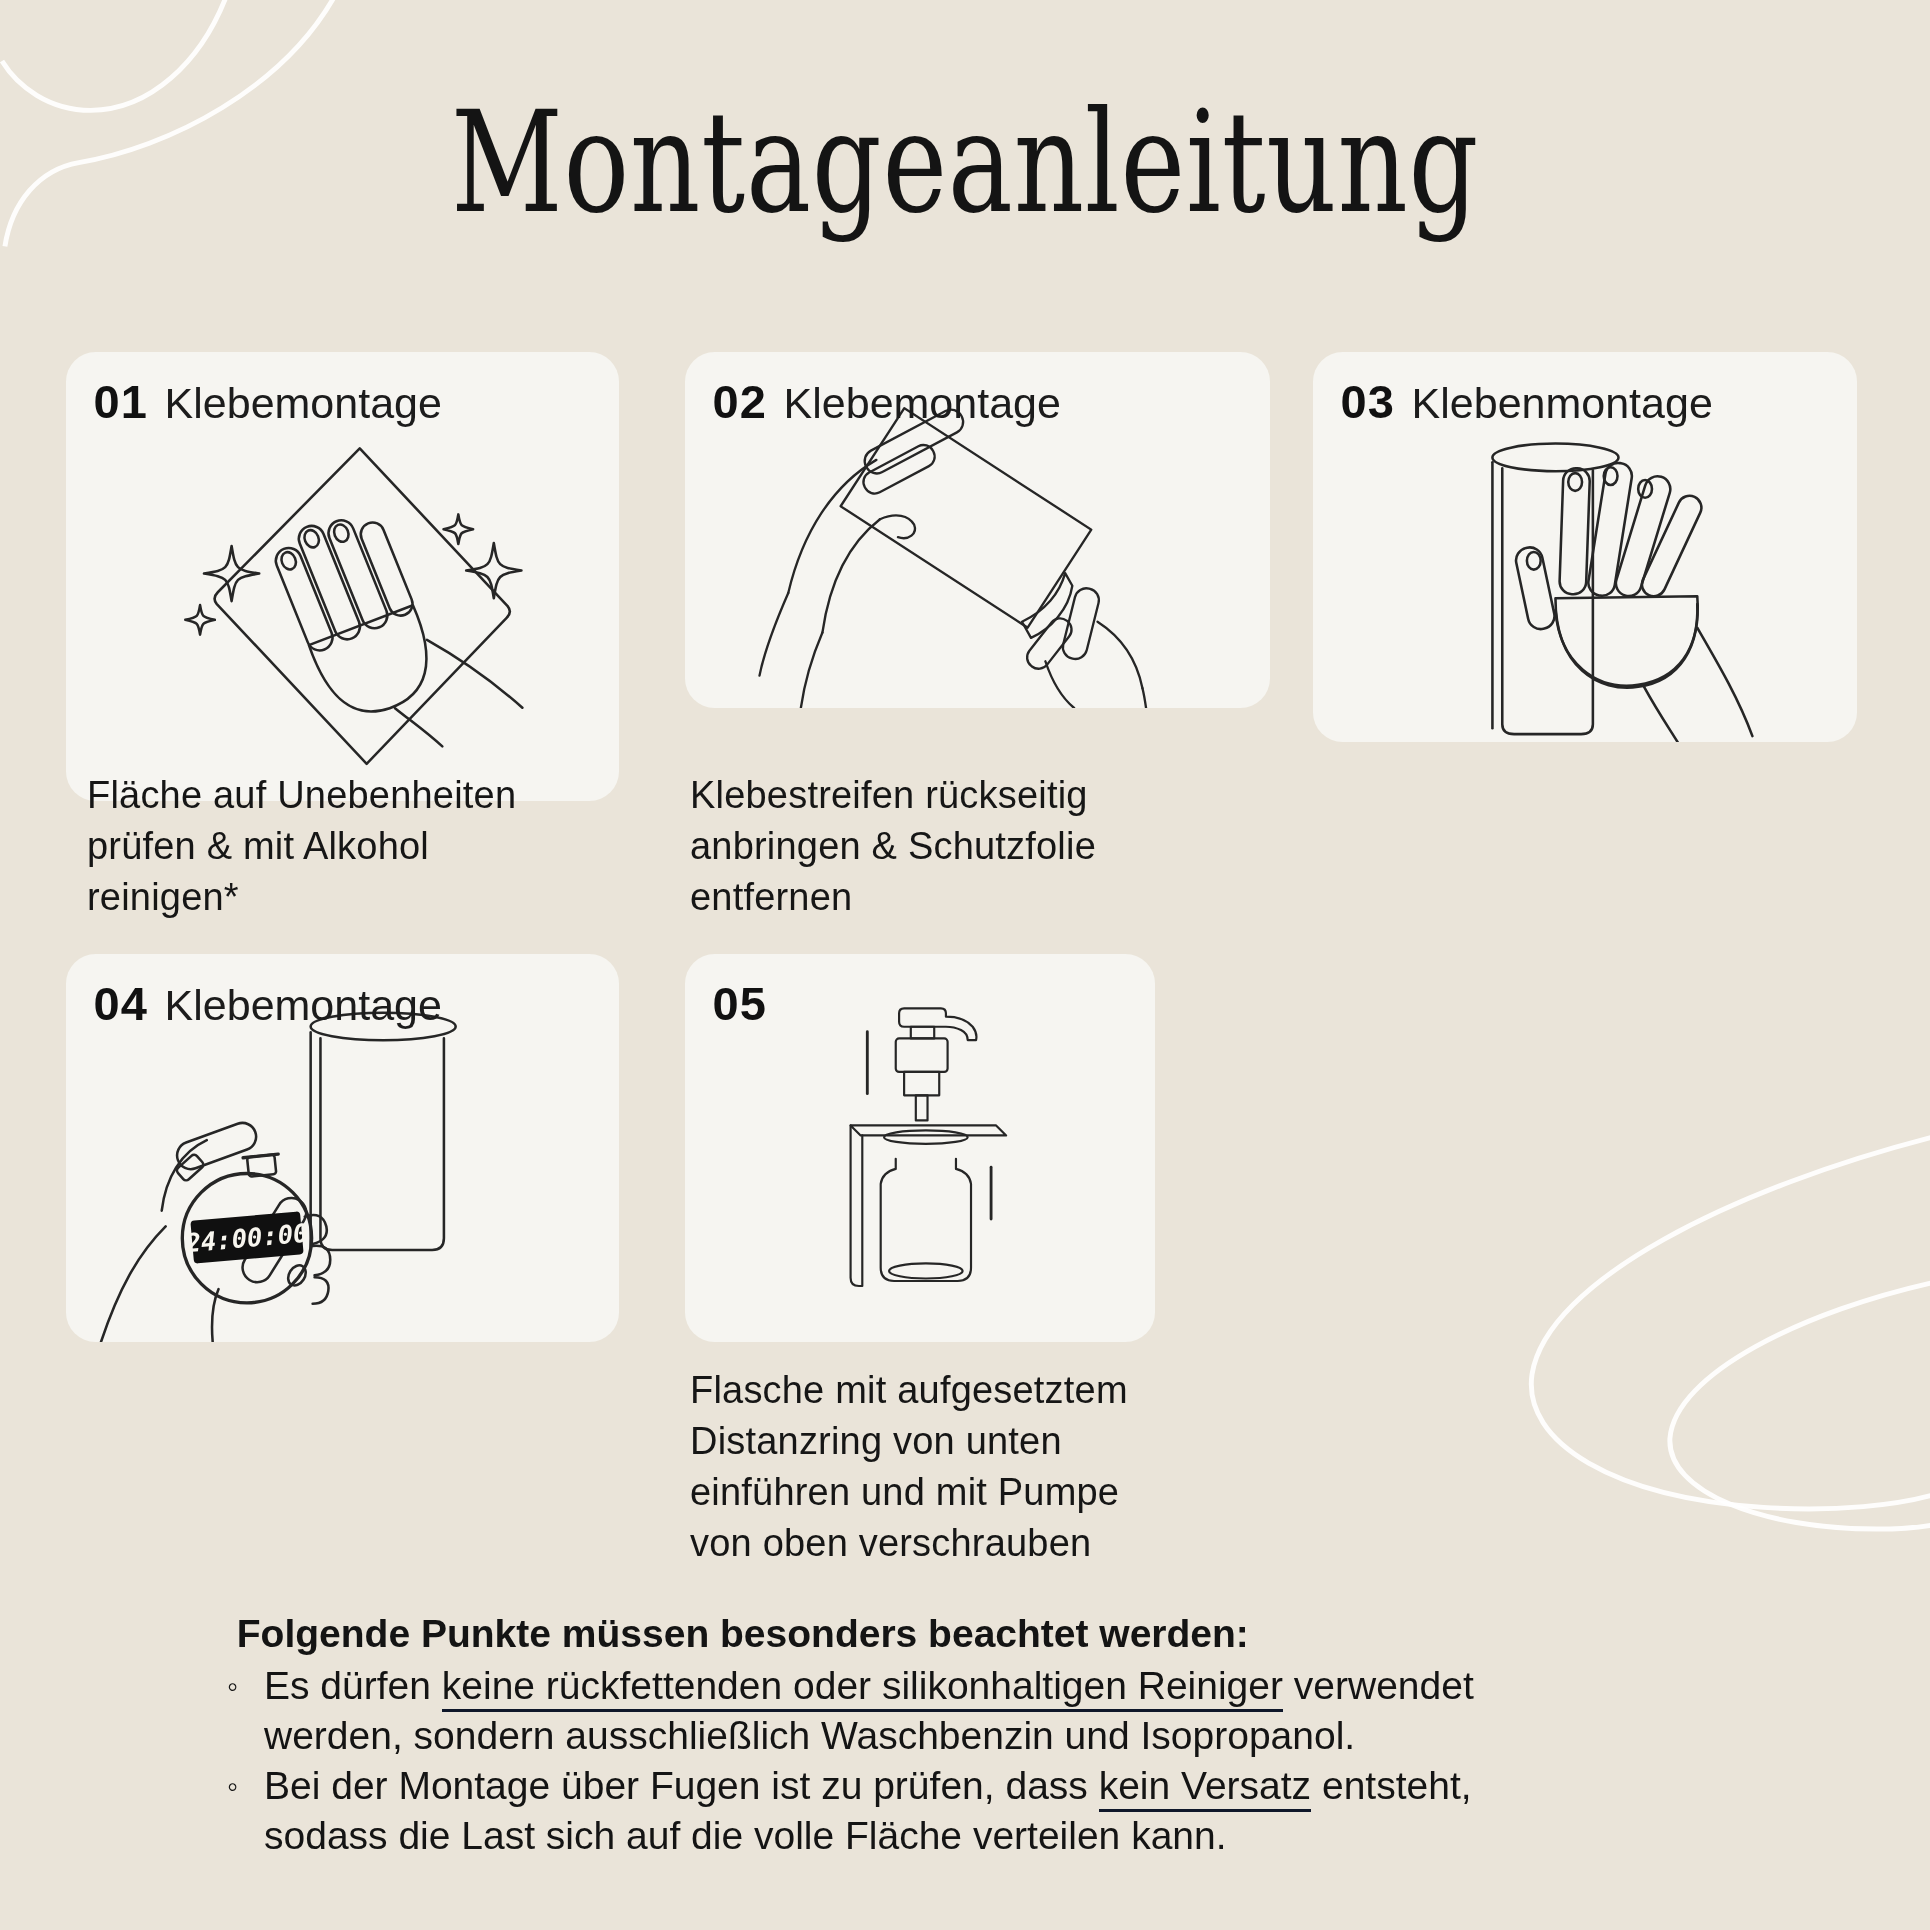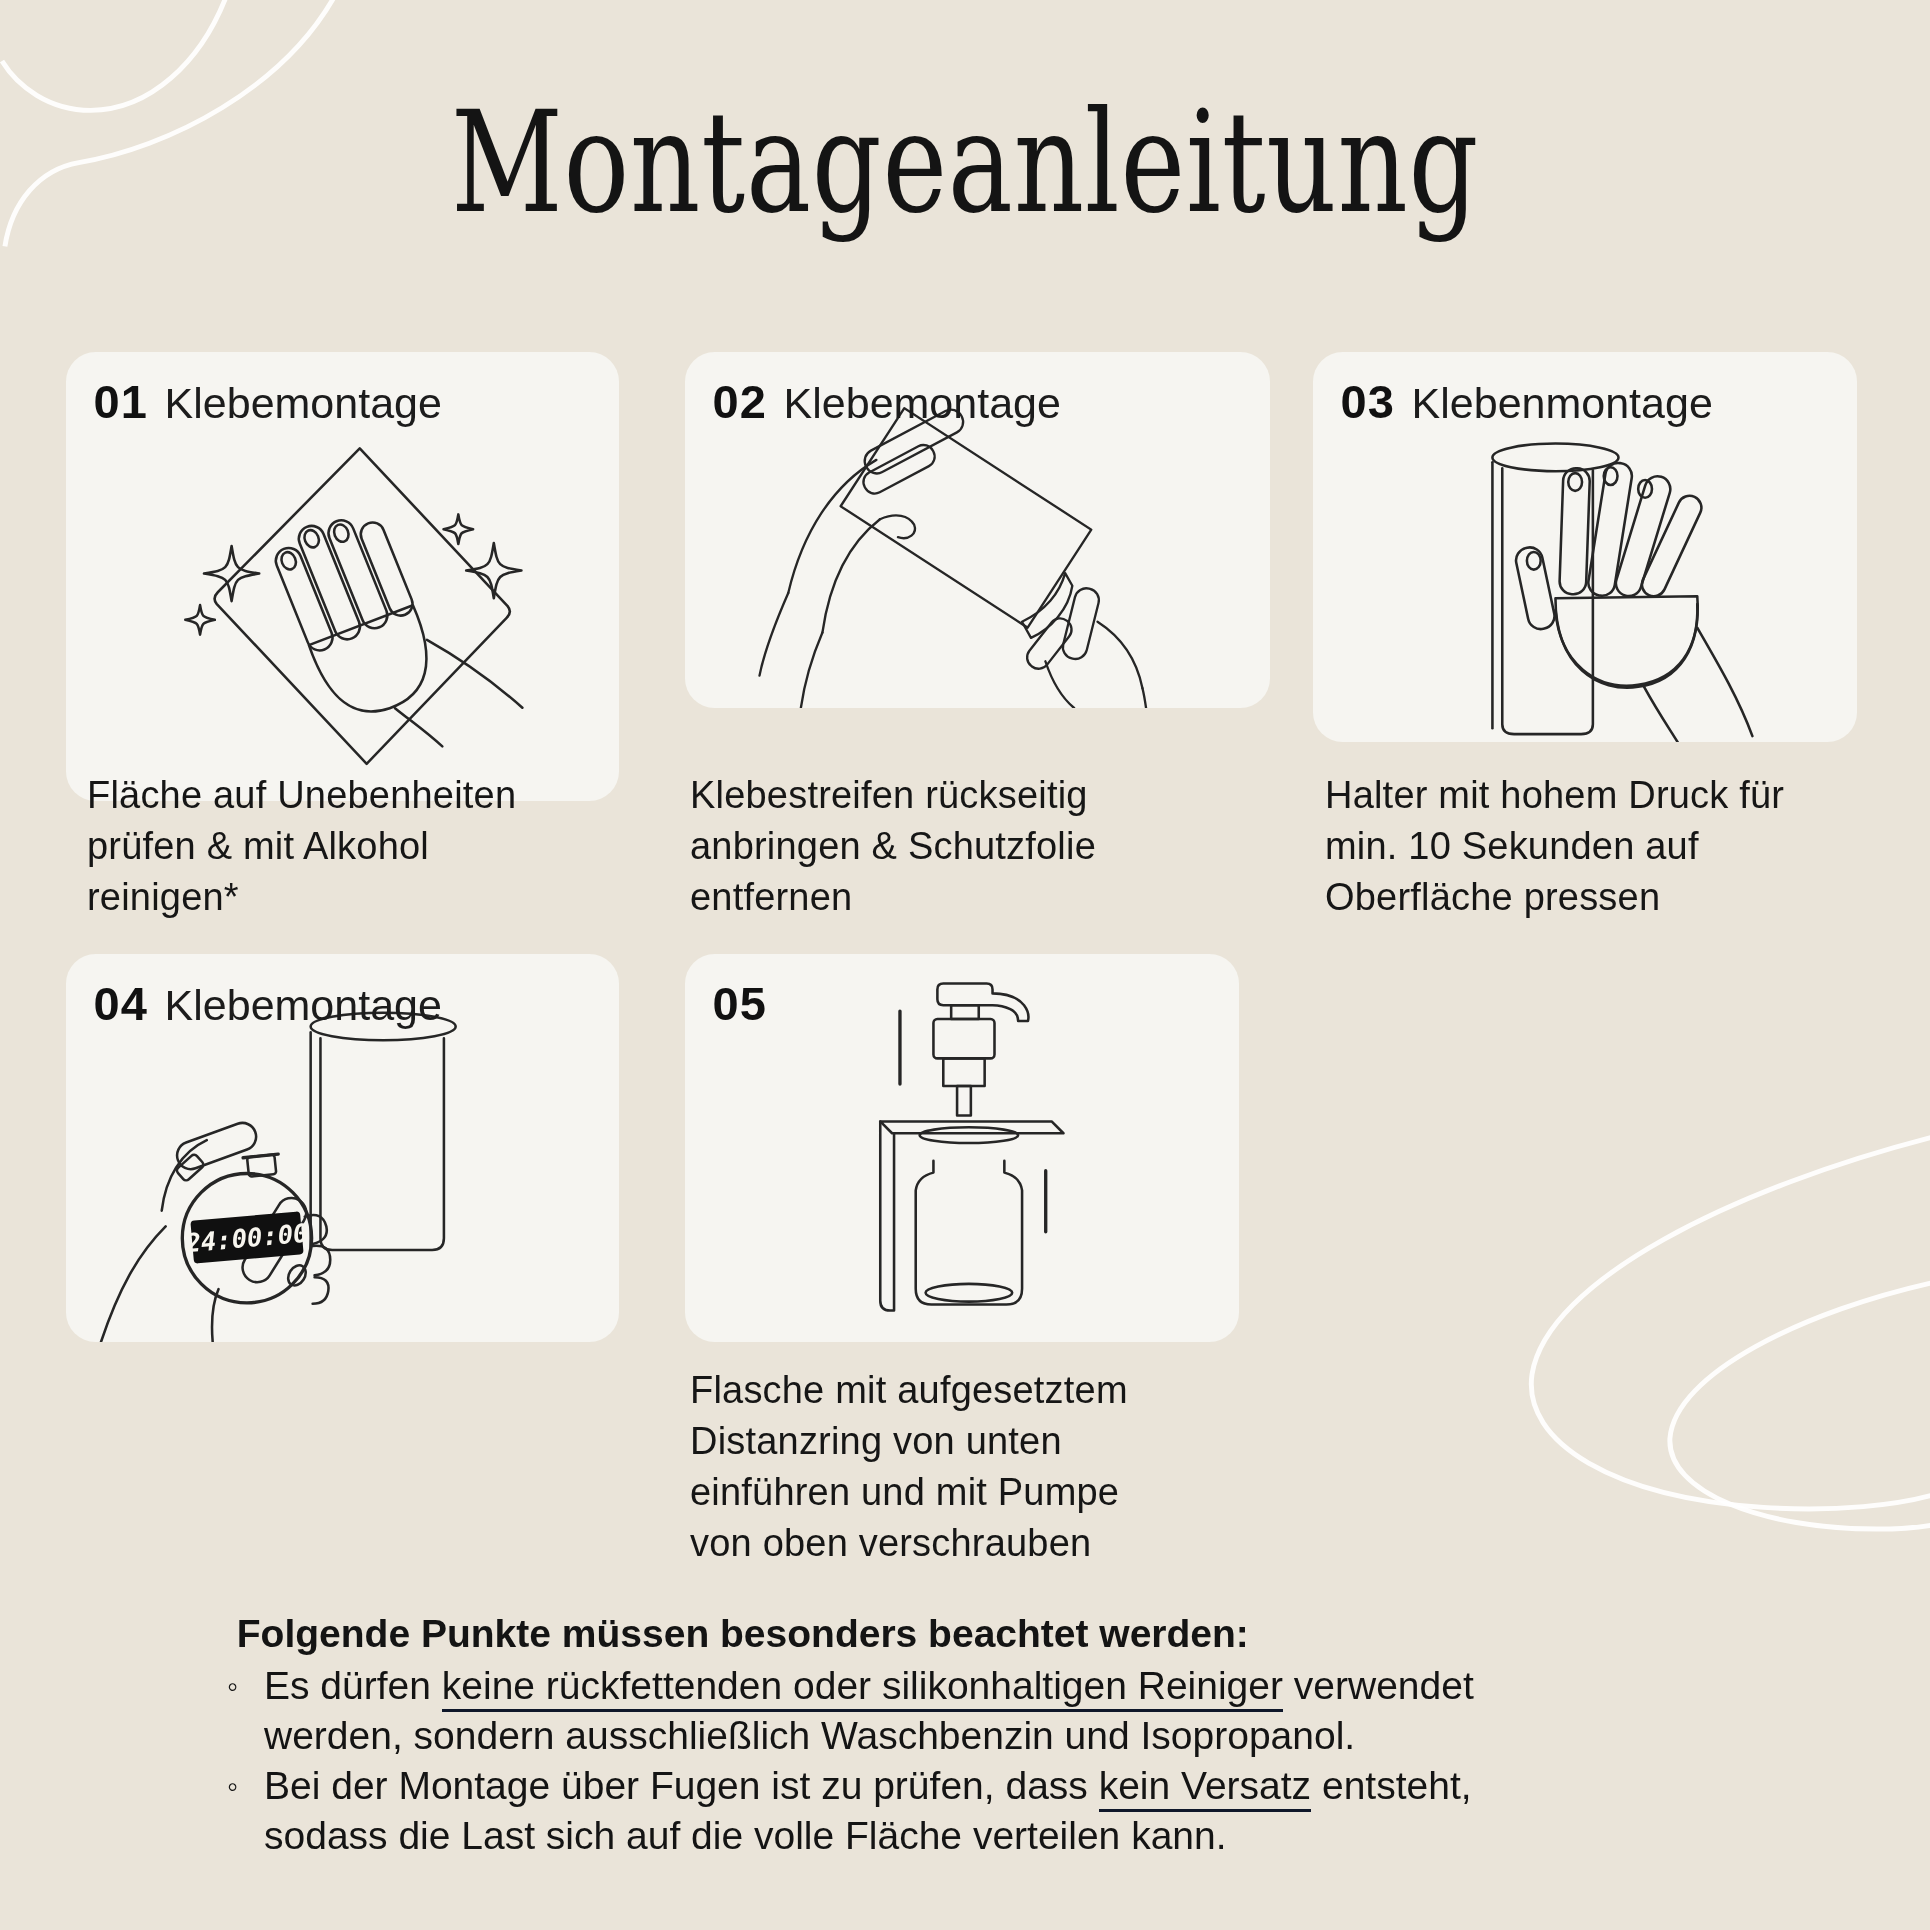--- a/index.html
+++ b/index.html
@@ -10,21 +10,21 @@
   .title{position:absolute;top:85px;left:0;width:1931px;text-align:center;}
   .title span{display:inline-block;font-family:"DejaVu Serif","Liberation Serif",serif;font-weight:400;font-size:140px;line-height:1.12;color:#141414;transform:scaleX(.78);letter-spacing:1px;}
   .card{position:absolute;background:#F6F5F1;border-radius:29.6px;}
   .card-head{position:absolute;top:21.7px;left:27.6px;display:flex;align-items:baseline;gap:16.7px;z-index:2;}
   .card-num{font-size:47px;font-weight:700;color:#111;letter-spacing:1px;}
   .card-label{font-size:43px;font-weight:400;color:#1c1c1c;}
   .c1{left:66px;top:352px;width:553px;height:449px;}
   .c2{left:685px;top:352px;width:554px;height:356px;padding-left:31px;}
   .c3{left:1313px;top:352px;width:544px;height:390px;}
   .c4{left:66px;top:954px;width:553px;height:388px;}
-  .c5{left:685px;top:954px;width:554px;height:388px;}
+  .c5{left:685px;top:954px;width:470px;height:388px;}
   .illo{position:absolute;inset:0;width:100%;height:100%;}
   .illo path,.illo rect,.illo ellipse,.illo circle,.illo line{stroke:#262626;stroke-width:2.6;fill:none;stroke-linecap:round;stroke-linejoin:round;}
   .fillbg{fill:#F6F5F1;}
   .fillink{fill:#111;stroke:none !important;}
   .thick{stroke-width:3.4 !important;}
   .caption{position:absolute;font-size:38px;line-height:51px;color:#161616;letter-spacing:0.2px;}
   .cap1{left:87px;top:770px;width:463px;}
   .cap2{left:690px;top:770px;width:473px;}
   .cap3{left:1325px;top:770px;width:527px;}
   .cap4{left:87px;top:1372px;width:522px;}
@@ -205,21 +205,20 @@
       </g>
       <g>
         <line class="thick" x1="366" y1="282" x2="366" y2="220"></line>
         <path class="fillink" d="M 366 202 L 356 226 L 376 226 Z"></path>
       </g>
     </svg>
   </div>
 
   <div class="caption cap1">Fläche auf Unebenheiten prüfen &amp; mit Alkohol reinigen*</div>
   <div class="caption cap2">Klebestreifen rückseitig anbringen &amp; Schutzfolie entfernen</div>
-  <div class="caption cap3">Halter mit hohem Druck für min. 10 Sekunden auf Oberfläche pressen</div>
   <div class="caption cap5">Flasche mit aufgesetztem Distanzring von unten einführen und mit Pumpe von oben verschrauben</div>
 
   <div class="notes">
     <p class="notes-heading">Folgende Punkte müssen besonders beachtet werden:</p>
     <ul>
       <li>
         <span class="bullet-marker">◦</span><span>Es dürfen </span><span class="u">keine rückfettenden oder silikonhaltigen Reiniger</span><span> verwendet werden, sondern ausschließlich Waschbenzin und Isopropanol.</span>
       </li>
       <li>
         <span class="bullet-marker">◦</span><span>Bei der Montage über Fugen ist zu prüfen, dass </span><span class="u">kein Versatz</span><span> entsteht, sodass die Last sich auf die volle Fläche verteilen kann.</span>

